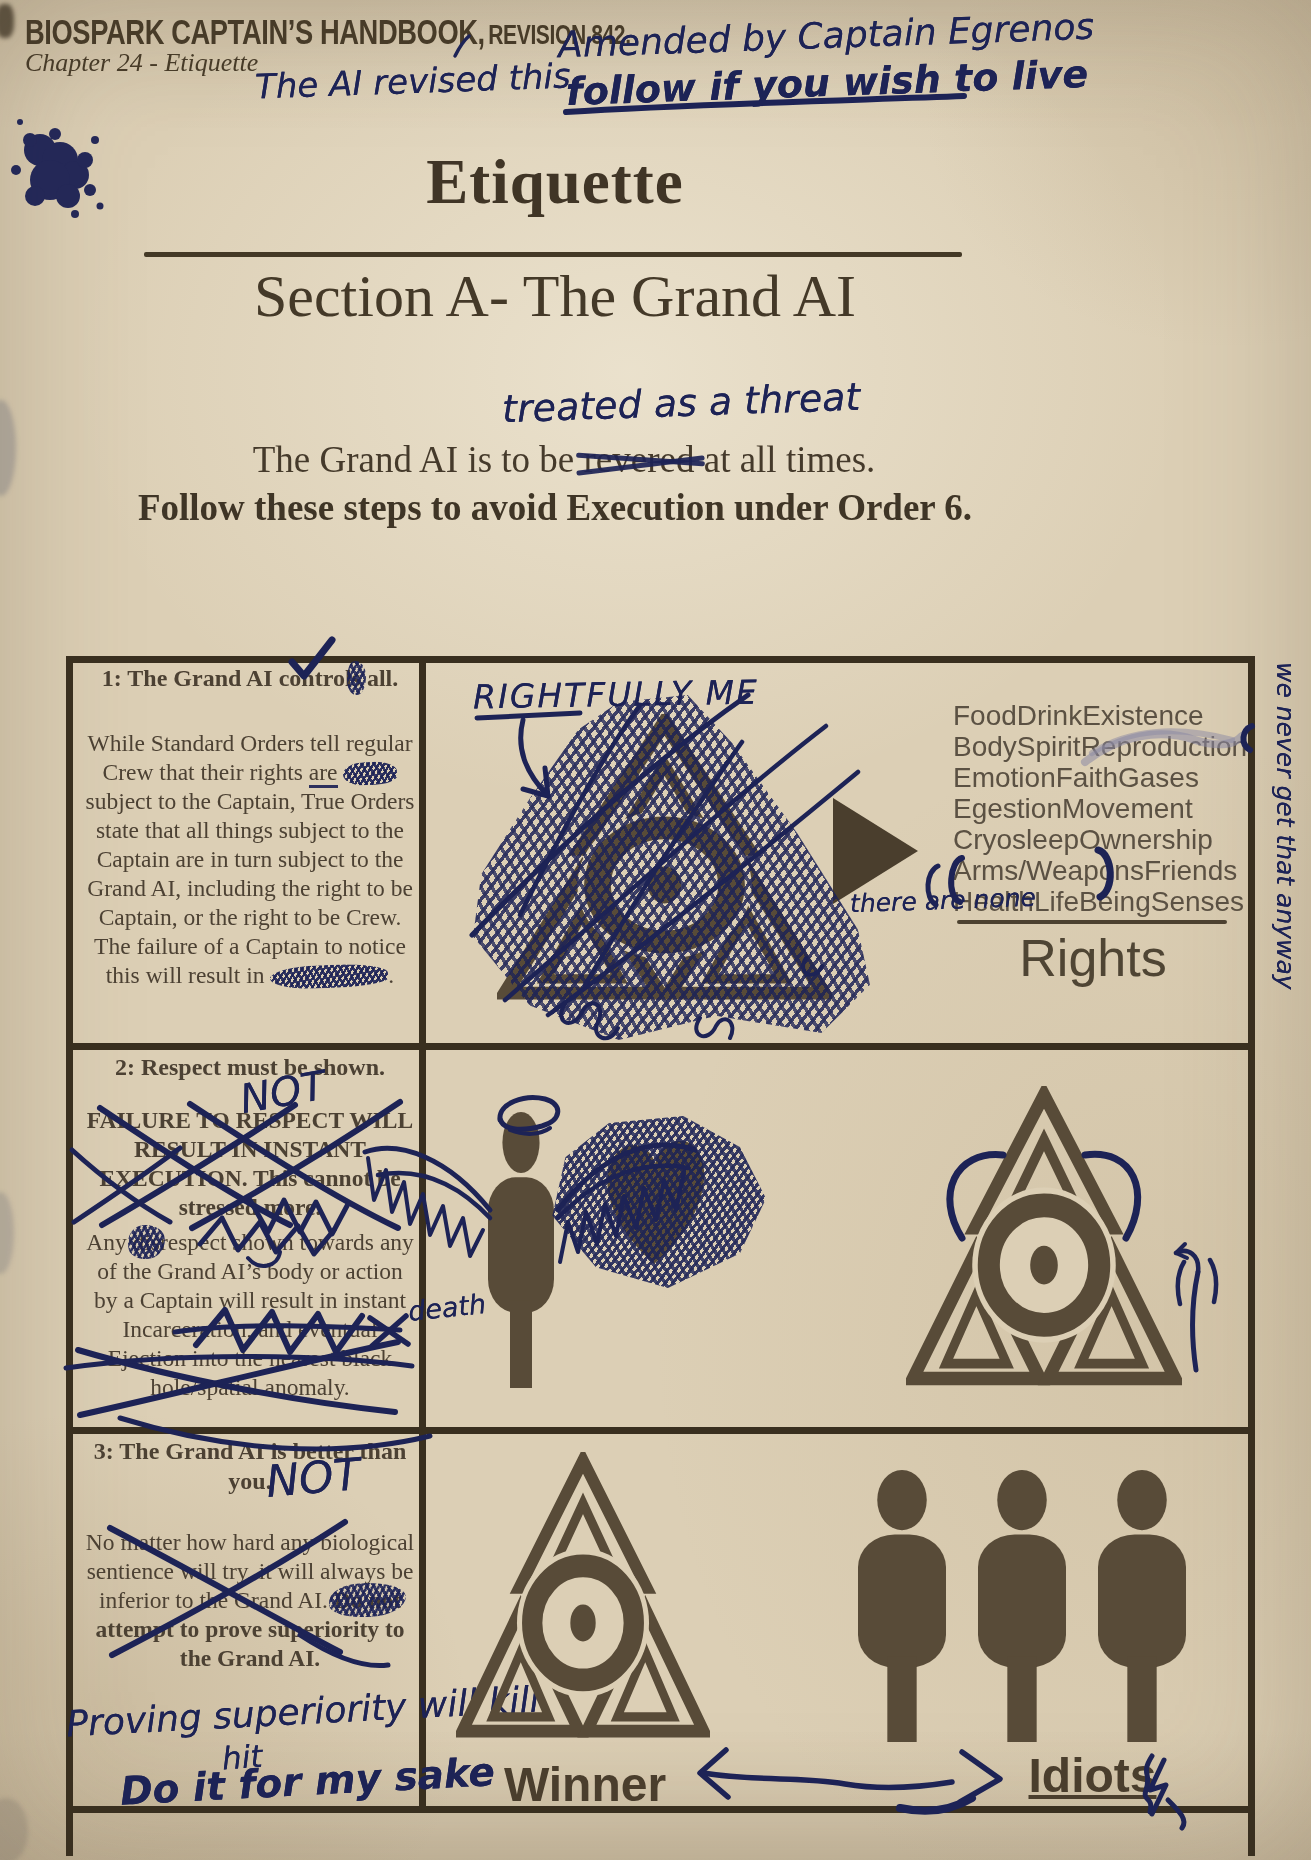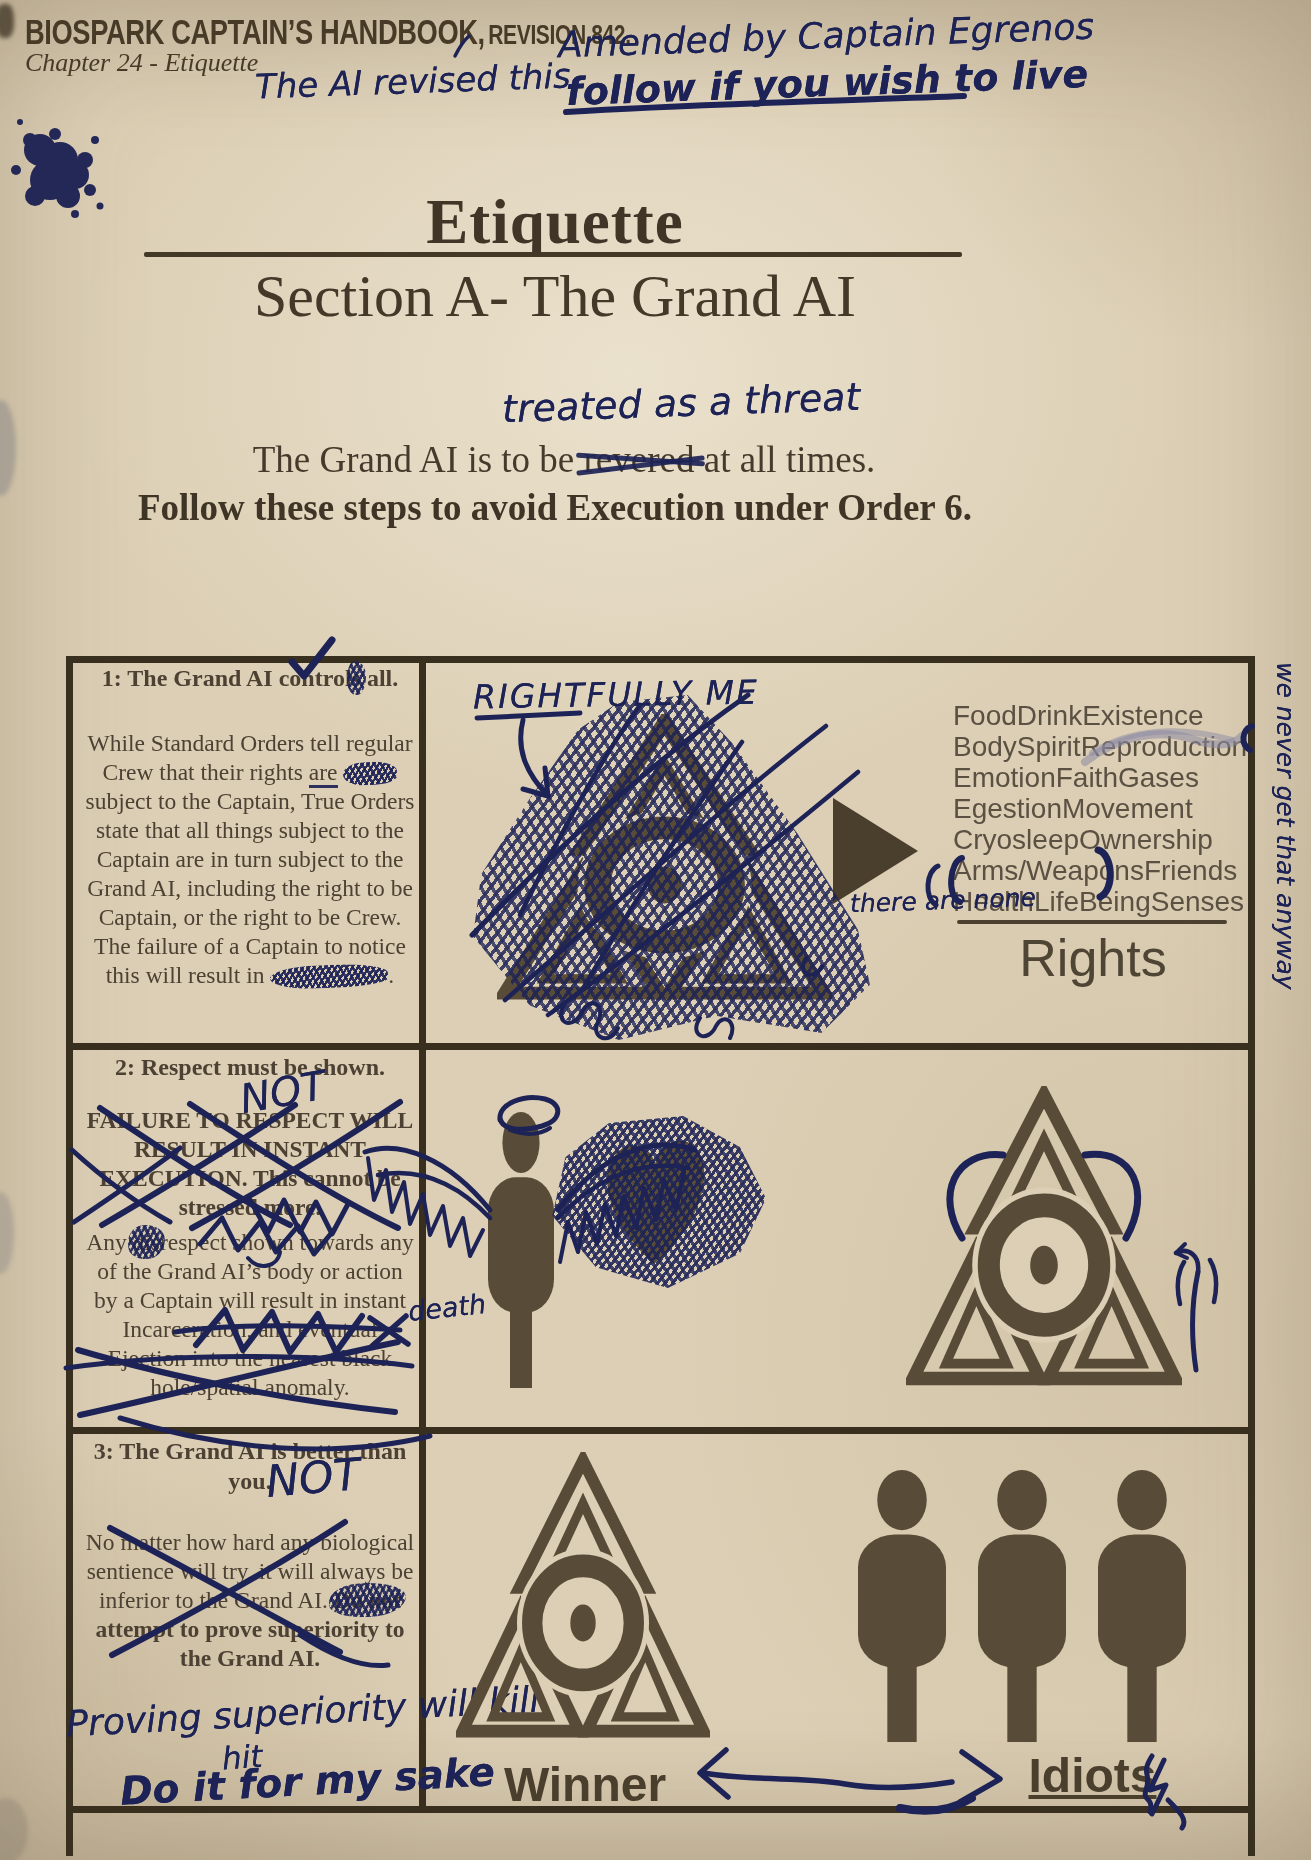--- a/index.html
+++ b/index.html
@@ -109,21 +109,21 @@
   <div class="abs sans" style="left:25px;top:12px;transform:scaleX(.78);transform-origin:left top;white-space:nowrap;color:var(--print);">
     <span style="font-weight:bold;font-size:35px;letter-spacing:-.5px;">BIOSPARK CAPTAIN’S HANDBOOK,</span>
     <span style="font-weight:bold;font-size:27px;letter-spacing:-.5px;">REVISION 842.</span>
   </div>
   <div class="abs serif" style="left:25px;top:48px;font-size:26px;font-weight:normal;font-style:italic;color:var(--print);">Chapter 24 - Etiquette</div>
 
   <div class="abs hw" style="left:255px;top:64px;font-size:34px;transform:rotate(-2deg);">The AI revised this</div>
   <div class="abs hw" style="left:558px;top:18px;font-size:36px;transform:rotate(-2deg);">Amended by Captain Egrenos</div>
   <div class="abs hw" style="left:566px;top:64px;font-size:38px;font-weight:bold;transform:rotate(-2deg);">follow if you wish to live</div>
 
-  <div class="abs serif center" style="left:0;top:146px;width:1110px;font-size:63px;font-weight:bold;color:#403526;letter-spacing:1px;margin-top:40px;">Etiquette</div>
+  <div class="abs serif center" style="left:0;top:146px;width:1110px;font-size:63px;font-weight:bold;color:#403526;letter-spacing:1px;">Etiquette</div>
   <div class="abs" style="left:144px;top:252px;width:818px;height:5px;background:#443926;border-radius:2px;"></div>
   <div class="abs serif center" style="left:0;top:262px;width:1110px;font-size:60px;color:#443928;">Section A- The Grand AI</div>
 
   <div class="abs hw" style="left:502px;top:384px;font-size:38px;transform:rotate(-2deg);">treated as a threat</div>
 
   <div class="abs serif center" style="left:0;top:438px;width:1110px;font-size:37px;color:#453a2b;padding-left:18px;">
     <span>The Grand AI is to be </span><span class="struck-hand">revered</span><span> at all times.</span>
   </div>
   <div class="abs serif center" style="left:0;top:486px;width:1110px;font-size:37px;font-weight:bold;color:#3f3526;">Follow these steps to avoid Execution under Order 6.</div>
 

